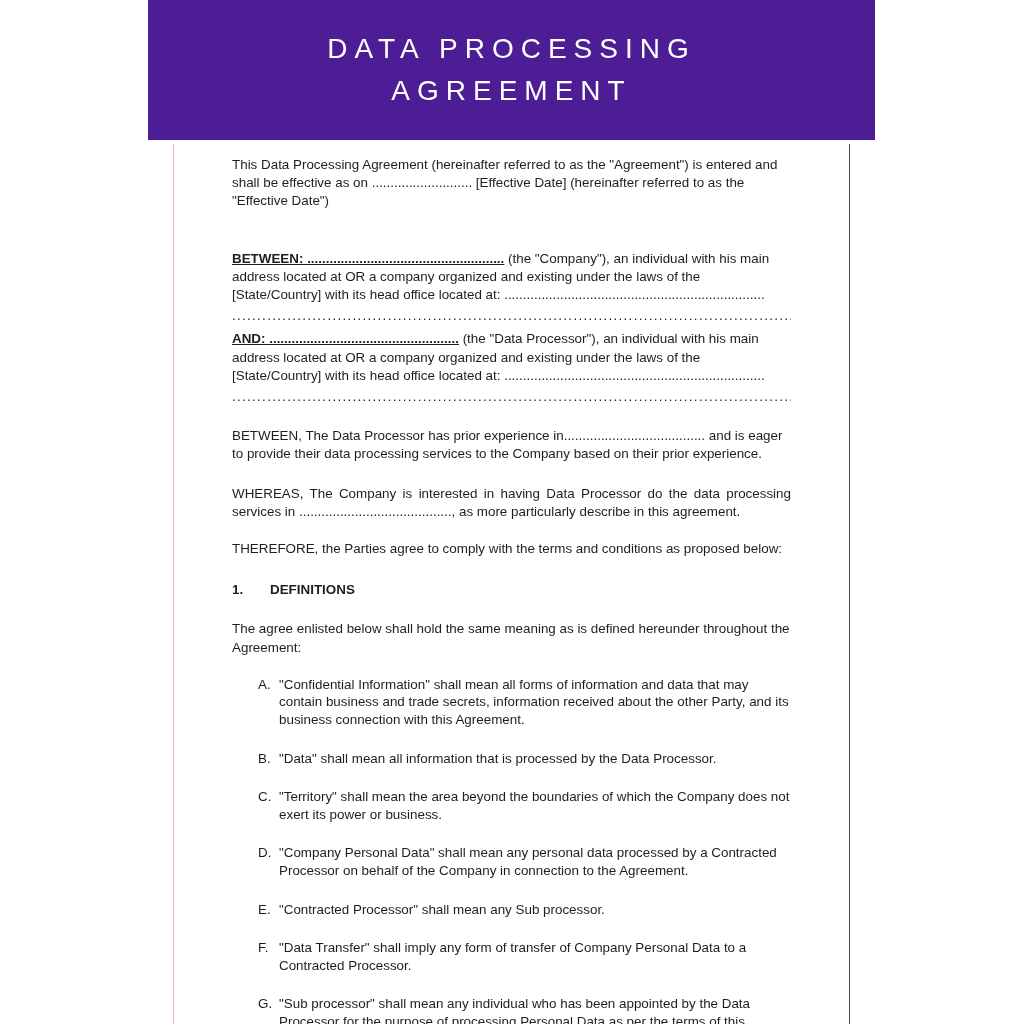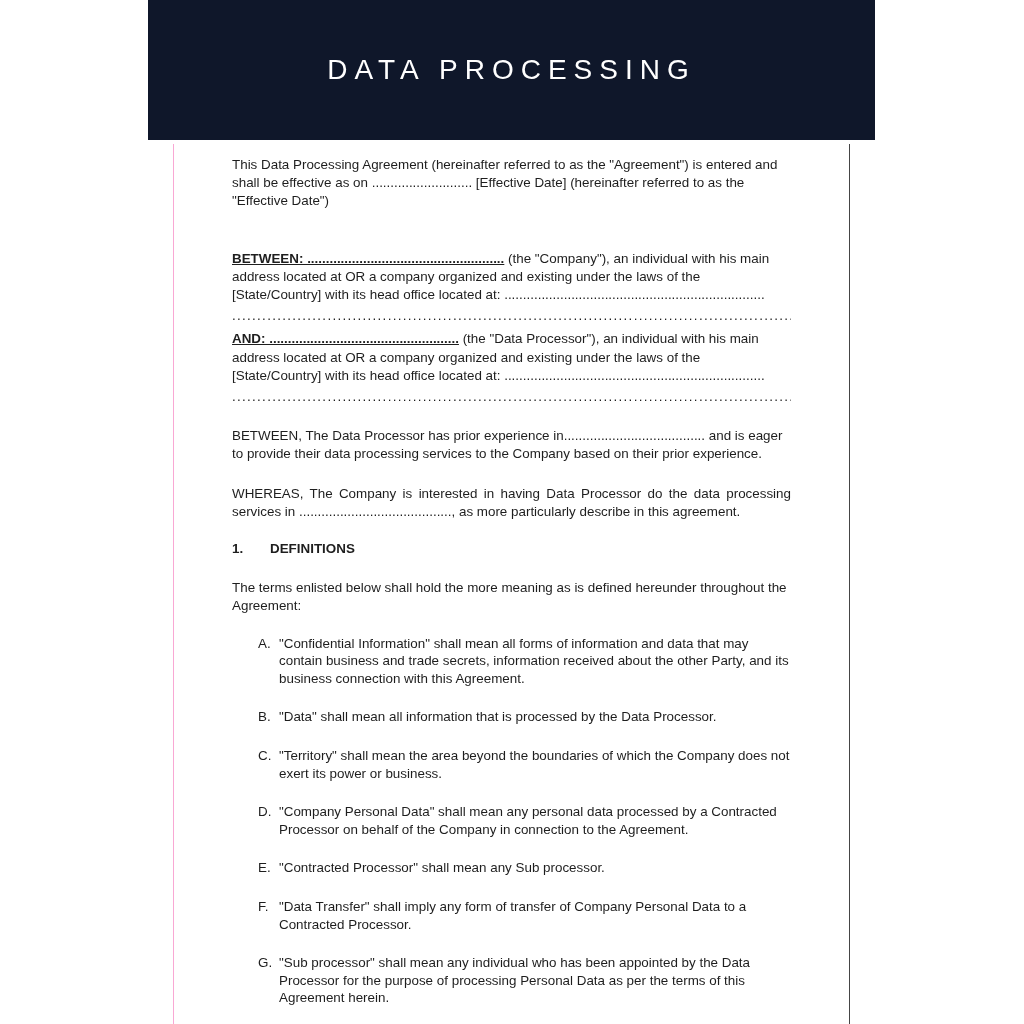--- a/index.html
+++ b/index.html
@@ -2,21 +2,21 @@
 <html><head>
 <meta charset="utf-8">
 <style>
   html,body { margin:0; padding:0; background:#ffffff; }
   body { width:1024px; height:1024px; font-family:"Liberation Sans", sans-serif; }
   .canvas { position:relative; width:1024px; height:1024px; background:#ffffff; overflow:hidden; }
 
   
   .doc-header {
     position:absolute; left:148px; top:0; width:727px; height:140px;
-    background:#0f172a; color:#ffffff;
+    background:#4c1d95; color:#ffffff;
     display:flex; flex-direction:column; align-items:center; justify-content:center;
     gap:14px;
   }
   .doc-header .title-line {
     font-size:28px; font-weight:400; letter-spacing:7px; line-height:1;
     white-space:nowrap;
   }
 
   
   .page-body {
@@ -51,41 +51,43 @@
   .def-item .marker { width:21px; flex:0 0 21px; }
   .def-item .text   { flex:1; }
 </style>
 </head>
 <body>
 
 <div class="canvas">
 
   <div class="doc-header">
     <div class="title-line">DATA PROCESSING</div>
+    <div class="title-line">AGREEMENT</div>
   </div>
 
   <div class="page-body">
     <div class="content">
 
       <p class="p-intro">This Data Processing Agreement (hereinafter referred to as the "Agreement") is entered and shall be effective as on ........................... [Effective Date] (hereinafter referred to as the "Effective Date")</p>
 
       <p class="p-party"><span class="bold">BETWEEN: .....................................................</span><span> (the "Company"), an individual with his main address located at OR a company organized and existing under the laws of the [State/Country] with its head office located at: ......................................................................</span></p>
       <p class="dotline">......................................................................................................................................................</p>
 
       <p class="p-party"><span class="bold">AND: ...................................................</span><span> (the "Data Processor"), an individual with his main address located at OR a company organized and existing under the laws of the [State/Country] with its head office located at: ......................................................................</span></p>
       <p class="dotline last">......................................................................................................................................................</p>
 
       <p class="p-whereas1">BETWEEN, The Data Processor has prior experience in...................................... and is eager to provide their data processing services to the Company based on their prior experience.</p>
 
       <p class="p-whereas2">WHEREAS, The Company is interested in having Data Processor do the data processing services in ........................................., as more particularly describe in this agreement.</p>
 
+      <p class="p-therefore">THEREFORE, the Parties agree to comply with the terms and conditions as proposed below:</p>
 
       <p class="section-heading"><span class="num">1.</span><span>DEFINITIONS</span></p>
 
-      <p class="p-terms">The terms enlisted below shall hold the more meaning as is defined hereunder throughout the Agreement:</p>
+      <p class="p-terms">The agree enlisted below shall hold the same meaning as is defined hereunder throughout the Agreement:</p>
 
       <ul class="def-list">
         <li class="def-item">
             <span class="marker">A.</span>
             <span class="text">"Confidential Information" shall mean all forms of information and data that may contain business and trade secrets, information received about the other Party, and its business connection with this Agreement.</span>
           </li>
         <li class="def-item">
             <span class="marker">B.</span>
             <span class="text">"Data" shall mean all information that is processed by the Data Processor.</span>
           </li>

